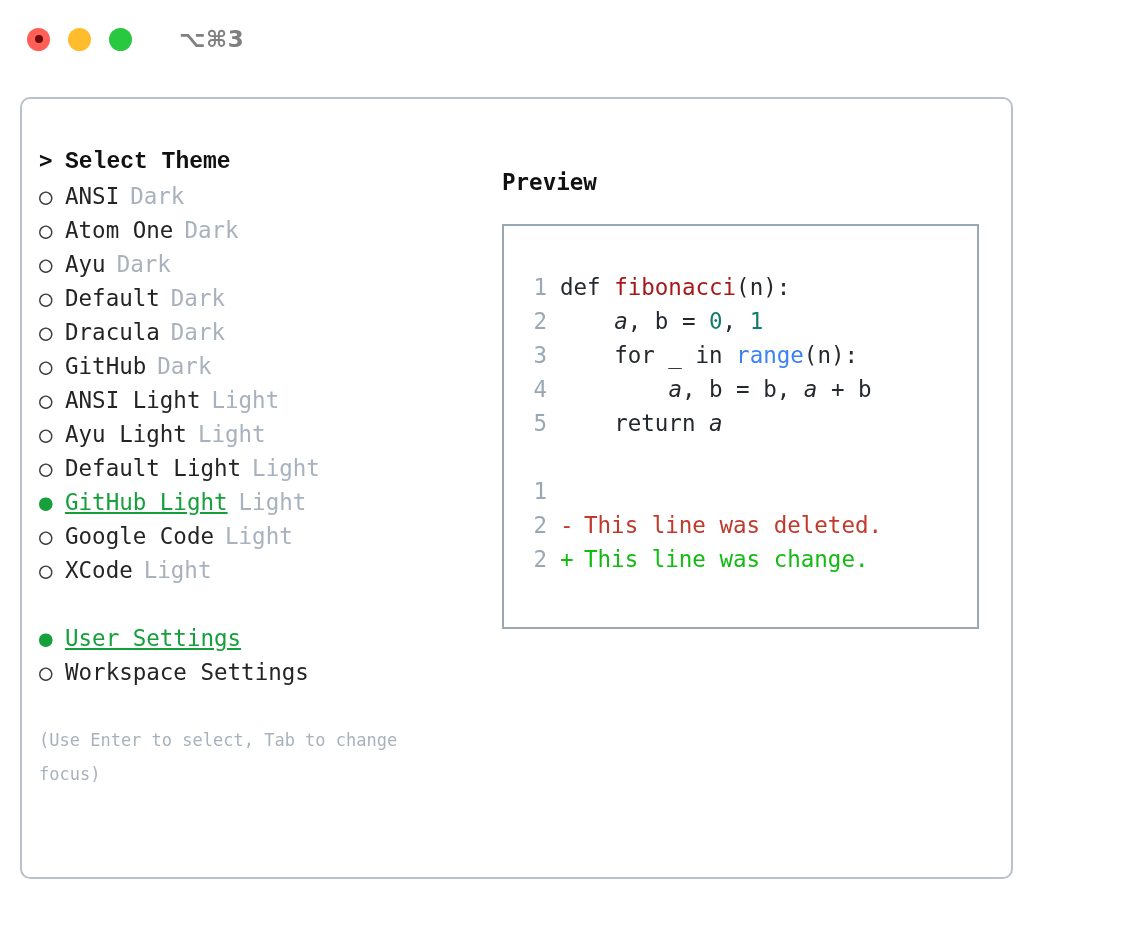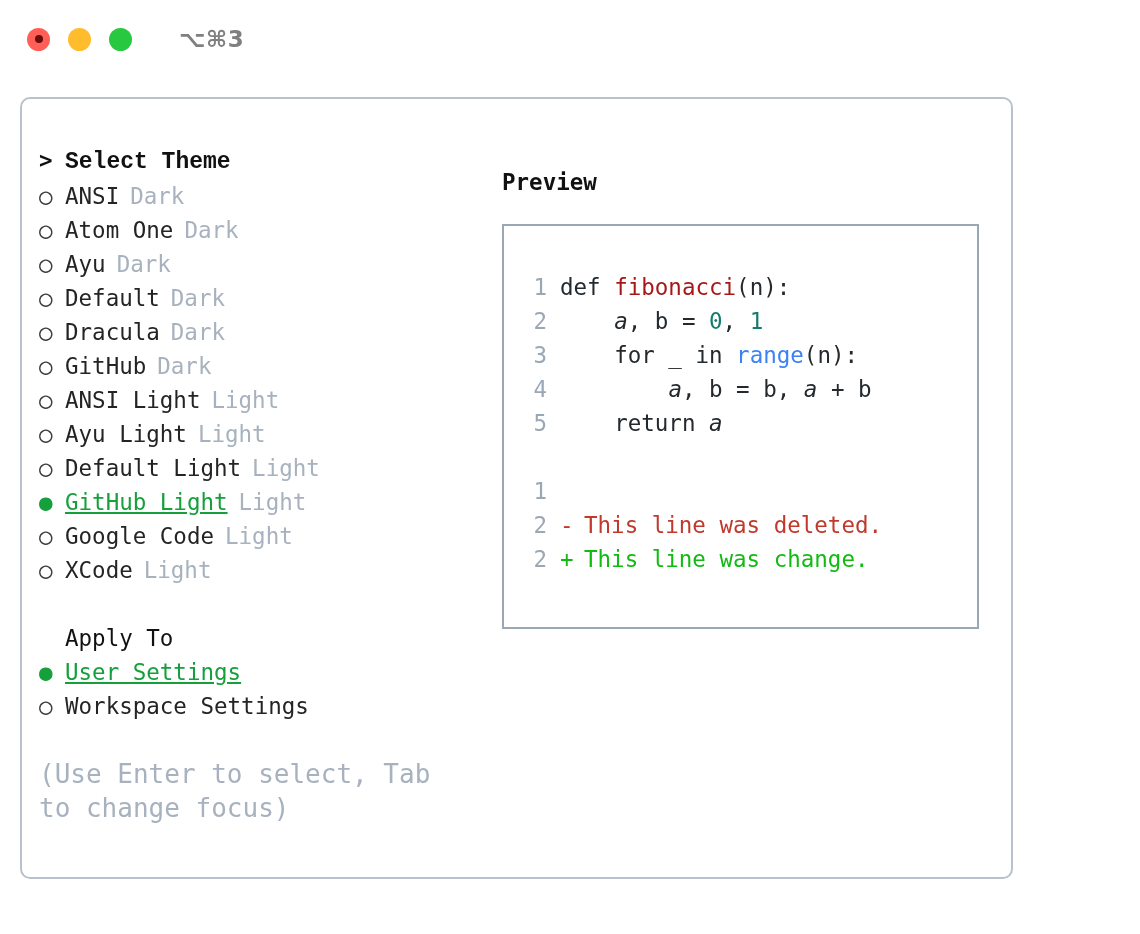--- a/index.html
+++ b/index.html
@@ -114,21 +114,21 @@
     height: 34px;
     align-items: baseline;
     font-size: 22.5px;
     color: #111111;
   }
   .section-label .marker { color: transparent; }
 
   .hint {
     margin-top: 30px;
     width: 408px;
-    font-size: 26px;
+    font-size: 17px;
     line-height: 34px;
     color: #a7b2be;
     padding-left: 0px;
   }
 
   
   .right-col {
     position: absolute;
     left: 480px;
     top: 50px;
@@ -222,24 +222,20 @@
             <div class="row"><span class="marker">○</span><span class="label">ANSI Light</span><span class="badge">Light</span></div>
             <div class="row"><span class="marker">○</span><span class="label">Ayu Light</span><span class="badge">Light</span></div>
             <div class="row"><span class="marker">○</span><span class="label">Default Light</span><span class="badge">Light</span></div>
             <div class="row"><span class="marker sel">●</span><span class="label sel">GitHub Light</span><span class="badge">Light</span></div>
             <div class="row"><span class="marker">○</span><span class="label">Google Code</span><span class="badge">Light</span></div>
             <div class="row"><span class="marker">○</span><span class="label">XCode</span><span class="badge">Light</span></div>
           </div>
 
         <div class="spacer-row"></div>
 
-        <div class="section-label">
-          <span class="marker">○</span>
-          <span>Apply To</span>
-        </div>
 
         <div id="apply-list">
             <div class="row"><span class="marker sel">●</span><span class="label sel">User Settings</span></div>
             <div class="row"><span class="marker">○</span><span class="label">Workspace Settings</span></div>
           </div>
 
         <div class="hint">(Use Enter to select, Tab to change focus)</div>
       </div>
 
       <div class="right-col">

